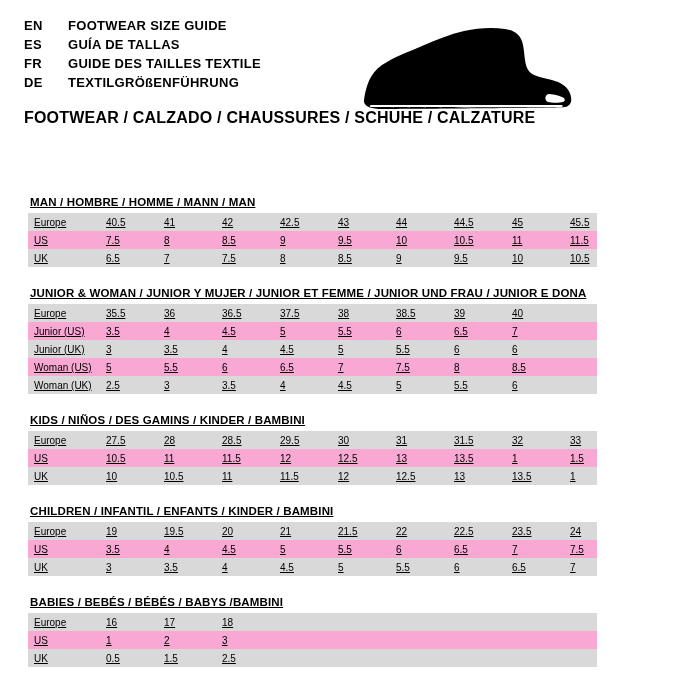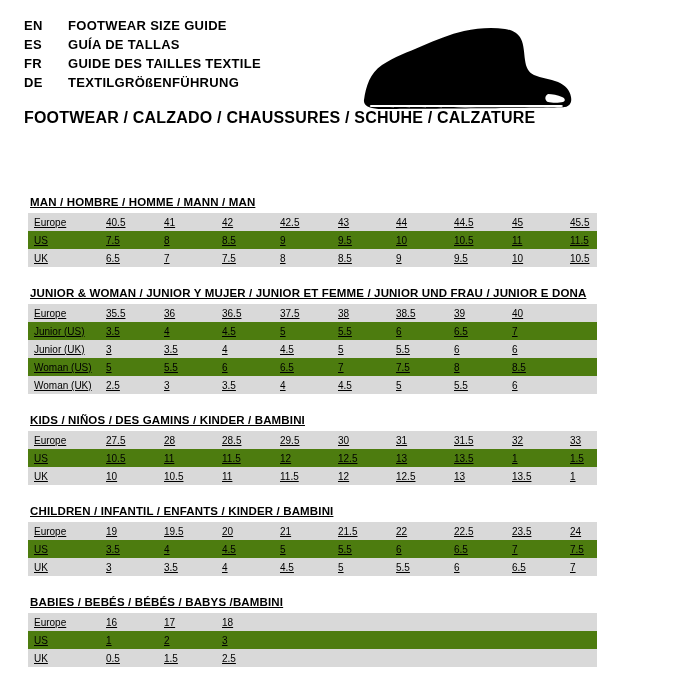--- a/index.html
+++ b/index.html
@@ -77,21 +77,21 @@
     font-size: 10px;
   }
   table.size-table td {
     height: 18px;
     padding: 0 0 0 6px;
     text-align: left;
     vertical-align: middle;
     white-space: nowrap;
   }
   table.size-table tr.shaded { background: #d9d9d9; }
-  table.size-table tr.plain { background: #4d7c0f; }
+  table.size-table tr.plain { background: #f9a8d4; }
   table.size-table td.rowlabel {
     width: 72px;
     padding-left: 6px;
   }
   .spacer-20 { height: 20px; }
 </style>
 </head>
 <body>
 
 <div class="page">

